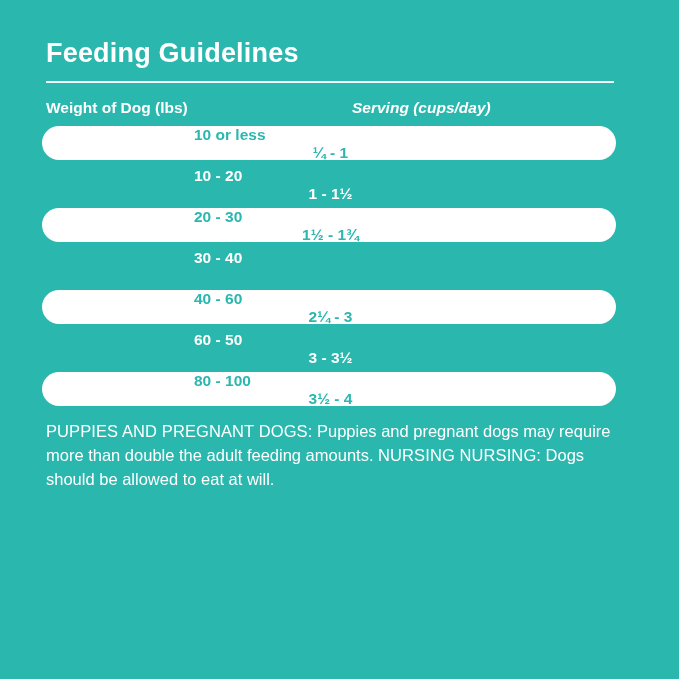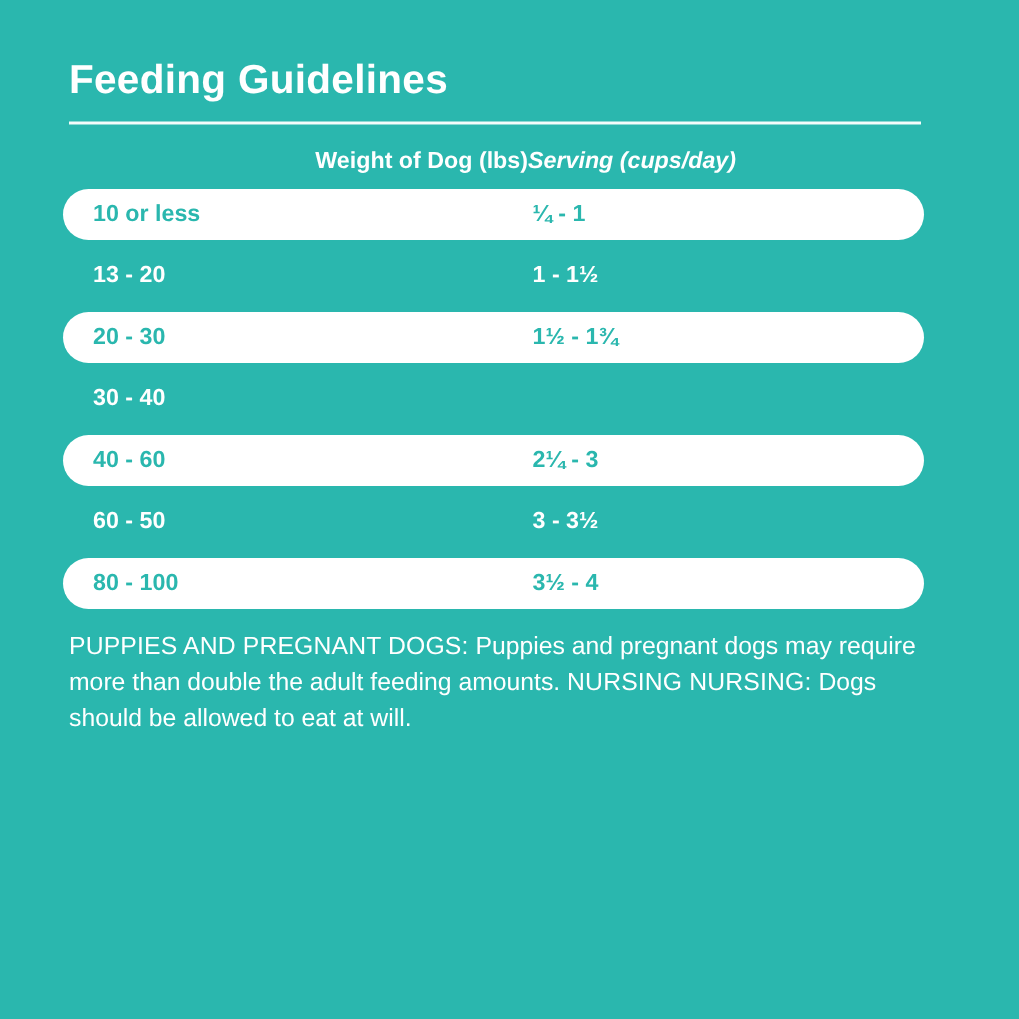--- a/index.html
+++ b/index.html
@@ -37,37 +37,37 @@
     display: flex;
     margin: 16px 0 0 0;
     color: #ffffff;
     font-size: 15.5px;
     font-weight: bold;
   }
   .col-head .c1 {
     width: 310px;
     padding-left: 4px;
     box-sizing: border-box;
-    text-align: right;
   }
   .col-head .c2 {
     flex: 1;
     font-style: italic;
   }
   .rows {
     margin-top: 9px;
   }
   .row {
     display: flex;
     align-items: center;
     height: 34px;
     margin-bottom: 7px;
     border-radius: 17px;
     font-size: 15.5px;
     box-sizing: border-box;
+    flex-direction: column;
   }
   .row.alt {
     background: #ffffff;
   }
   .row .c1 {
     width: 310px;
     padding-left: 20px;
     box-sizing: border-box;
   }
   .row .c2 {
@@ -112,21 +112,21 @@
   </div>
 
   <div class="rows">
 
     <div class="row alt">
       <div class="c1">10 or less</div>
       <div class="c2">¼ - 1</div>
     </div>
 
     <div class="row plain">
-      <div class="c1">13 - 20</div>
+      <div class="c1">10 - 20</div>
       <div class="c2">1 - 1½</div>
     </div>
 
     <div class="row alt">
       <div class="c1">20 - 30</div>
       <div class="c2">1½ - 1¾</div>
     </div>
 
     <div class="row plain">
       <div class="c1">30 - 40</div>

